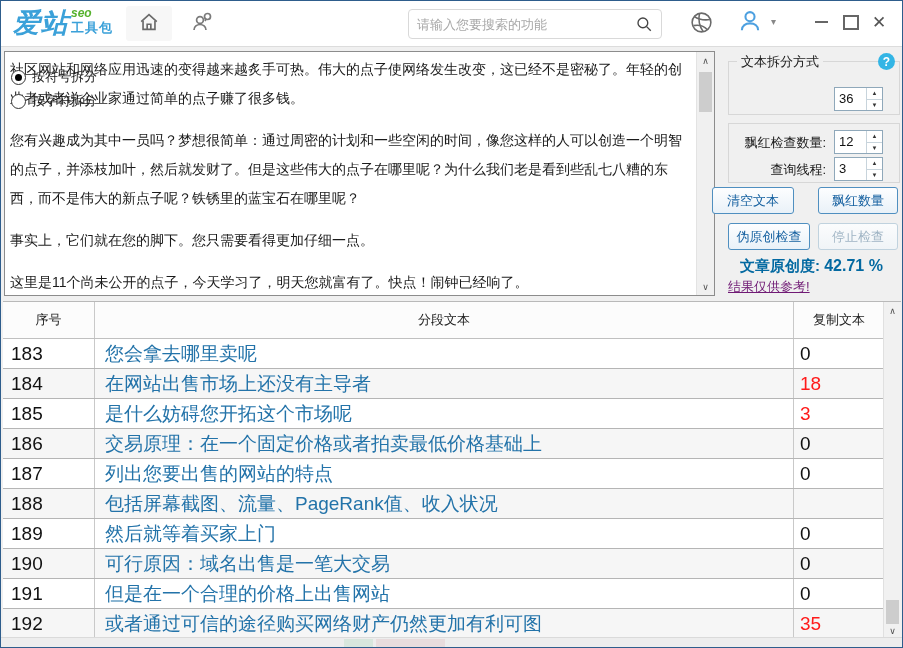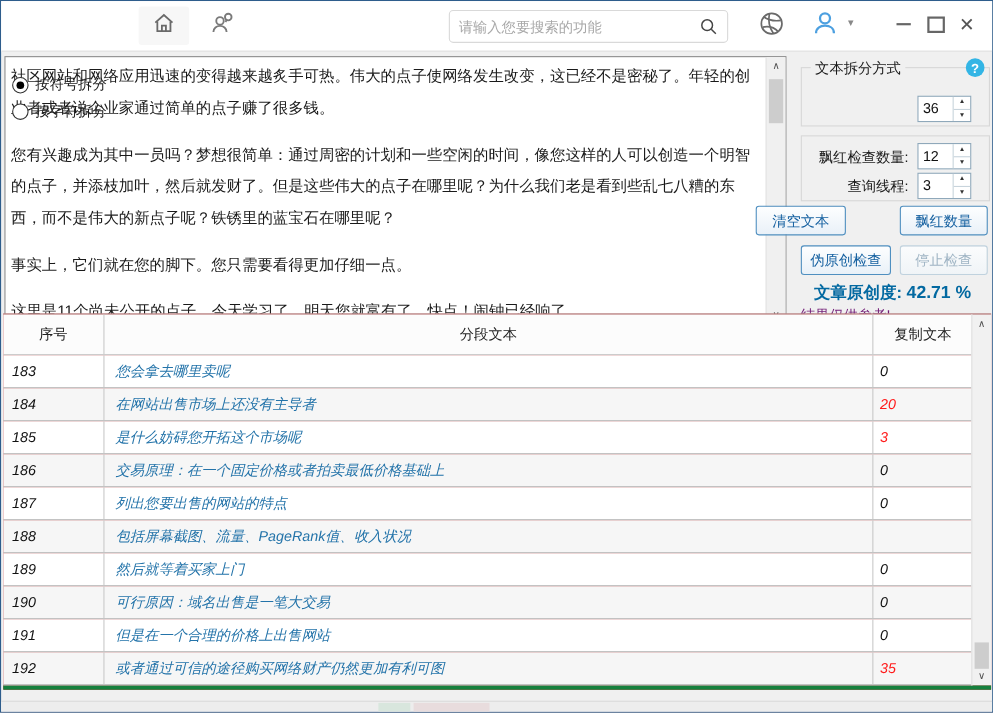--- a/index.html
+++ b/index.html
@@ -59,47 +59,54 @@
   .spinner .btns div{flex:1;font-size:6px;color:#333;display:flex;align-items:center;justify-content:center;cursor:pointer;}
   .spinner .btns div:first-child{border-bottom:1px solid #c8d4dc;}
   .param-lbl{position:absolute;font-size:13px;color:#1a1a1a;text-align:right;width:95px;left:730px;}
   .blue-btn{position:absolute;width:82px;height:27px;border:1px solid #4f8fc0;border-radius:3px;background:linear-gradient(#fdfeff,#e9f1f8);font-size:13px;color:#1560a0;display:flex;align-items:center;justify-content:center;cursor:pointer;font-family:inherit;}
   .blue-btn.disabled{border-color:#c0d2de;color:#9fb4c4;background:linear-gradient(#fbfcfd,#f0f4f7);cursor:default;}
   #orig-line{position:absolute;left:739px;top:256px;font-size:15px;font-weight:bold;color:#0369a1;}
   #orig-line .v{font-size:16px;}
   #disclaimer{position:absolute;left:727px;top:277px;font-size:13px;color:#701a75;text-decoration:underline;}
 
   
-  #table{position:absolute;left:2px;top:284px;width:898px;height:337px;background:#b91c1c;border-top:1px solid #b9b9b9;border-bottom:4px solid #15803d;}
+  #table{position:absolute;left:2px;top:300px;width:898px;height:337px;background:#a3a3a3;border-top:1px solid #b9b9b9;border-bottom:4px solid #15803d;}
   #thead{position:absolute;left:0;top:0;width:881px;height:36px;background:#fcfcfc;border-bottom:1px solid #c0c0c0;display:flex;}
   .hc{font-size:13px;color:#222;display:flex;align-items:center;justify-content:center;border-right:1px solid #c9c9c9;box-sizing:border-box;}
   #hc0{width:92px;}
   #hc1{width:699px;}
   #hc2{width:90px;border-right:none;}
   #tbody{position:absolute;left:0;top:37px;width:881px;}
   .trow{display:flex;height:29px;border-bottom:1px solid #b5b5b5;background:#fff;cursor:default;}
   .trow.alt{background:#f6f6f6;}
-  .tc{box-sizing:border-box;border-right:1px solid #c9c9c9;display:flex;align-items:center;font-size:13px;overflow:hidden;white-space:nowrap;font-style:italic;}
+  .tc{box-sizing:border-box;border-right:1px solid #c9c9c9;display:flex;align-items:center;font-size:19px;overflow:hidden;white-space:nowrap;}
   .tc.c0{width:92px;padding-left:8px;color:#111;}
   .tc.c1{width:699px;padding-left:10px;color:#2373a9;}
   .tc.c2{width:90px;padding-left:6px;border-right:none;color:#111;}
   .tc.c2.red{color:#ff1a1a;}
   #tbl-scroll{position:absolute;top:0;right:0;bottom:0;width:17px;background:#f1f1f1;border-left:1px solid #e0e0e0;}
 
   
   #hstrip{position:absolute;left:0;bottom:0;width:100%;height:9px;background:#ededed;border-top:1px solid #dadada;}
   #hseg1{position:absolute;left:343px;top:1px;width:29px;height:8px;background:#d8e6dd;}
   #hseg2{position:absolute;left:375px;top:1px;width:69px;height:8px;background:#e8dcdd;}
 </style>
 </head>
 <body>
 
 <div id="window">
 
   <div id="toolbar">
+    <div id="logo">
+      <span class="big">爱站</span>
+      <span class="stack">
+        <span class="sup">seo</span>
+        <span class="sub">工具包</span>
+      </span>
+    </div>
 
     <div class="tool-btn" id="home-btn">
       <span>
         <svg width="22" height="22" viewBox="0 0 24 24" fill="none" stroke="#6a6a6a" stroke-width="1.8">
           <path d="M3.5 11.5 L12 4 L20.5 11.5"></path>
             <path d="M5.5 10.5 V20 H18.5 V10.5"></path>
             <path d="M10 20 V14.5 H14 V20"></path>
         </svg>
       </span>
     </div>
@@ -203,21 +210,21 @@
   </div>
   <span class="param-lbl" style="top:160px;">查询线程:</span>
   <div class="spinner" style="left:833px;top:156px;">
     <span class="val">3</span>
     <span class="btns">
         <div>▲</div>
         <div>▼</div>
       </span>
   </div>
 
-  <button class="blue-btn" style="left:686px;top:186px;">清空文本</button>
+  <button class="blue-btn" style="left:711px;top:186px;">清空文本</button>
   <button class="blue-btn" style="left:817px;top:186px;width:80px;">飘红数量</button>
   <button class="blue-btn" style="left:727px;top:222px;">伪原创检查</button>
   <button class="blue-btn disabled" style="left:817px;top:222px;width:80px;">停止检查</button>
 
   <div id="orig-line">
     <span>文章原创度:</span>
     <span class="v">42.71 %</span>
   </div>
   <div id="disclaimer">结果仅供参考!</div>
 
@@ -229,21 +236,21 @@
     </div>
     <div id="tbody">
         <div class="trow">
     <div class="tc c0">183</div>
     <div class="tc c1">您会拿去哪里卖呢</div>
     <div class="tc c2">0</div>
   </div>
         <div class="trow alt">
     <div class="tc c0">184</div>
     <div class="tc c1">在网站出售市场上还没有主导者</div>
-    <div class="tc c2 red">20</div>
+    <div class="tc c2 red">18</div>
   </div>
         <div class="trow">
     <div class="tc c0">185</div>
     <div class="tc c1">是什么妨碍您开拓这个市场呢</div>
     <div class="tc c2 red">3</div>
   </div>
         <div class="trow alt">
     <div class="tc c0">186</div>
     <div class="tc c1">交易原理：在一个固定价格或者拍卖最低价格基础上</div>
     <div class="tc c2">0</div>

